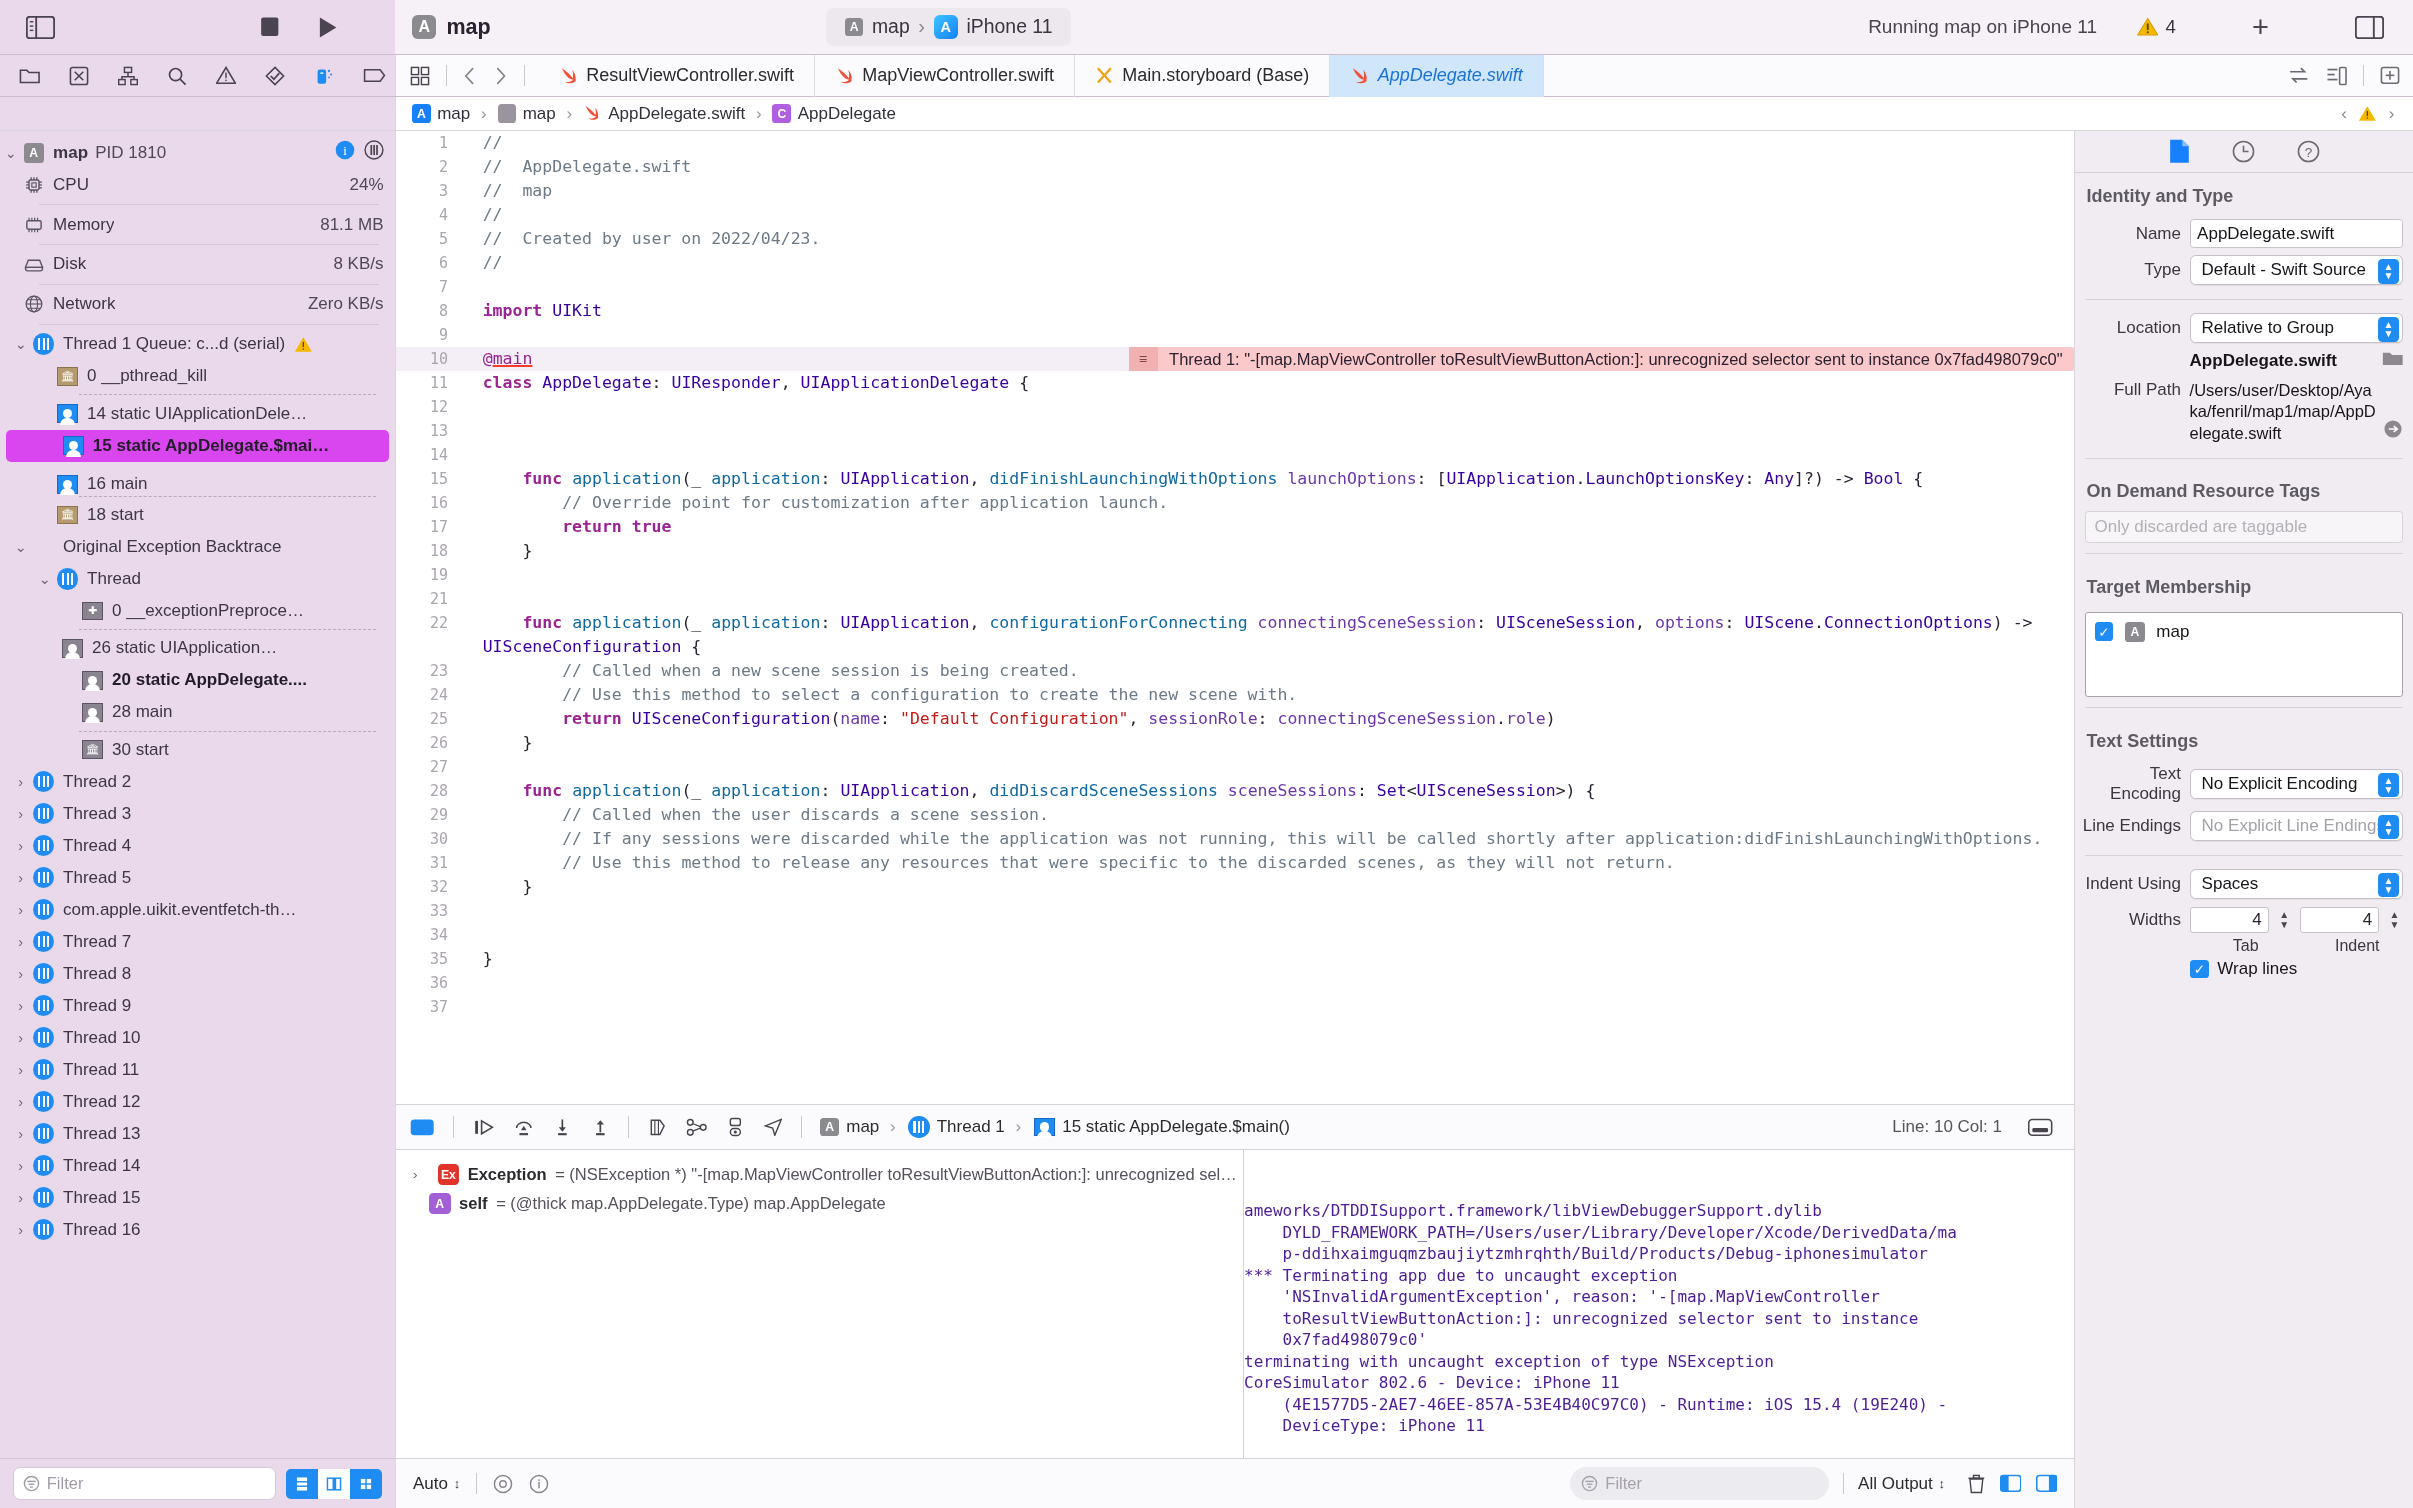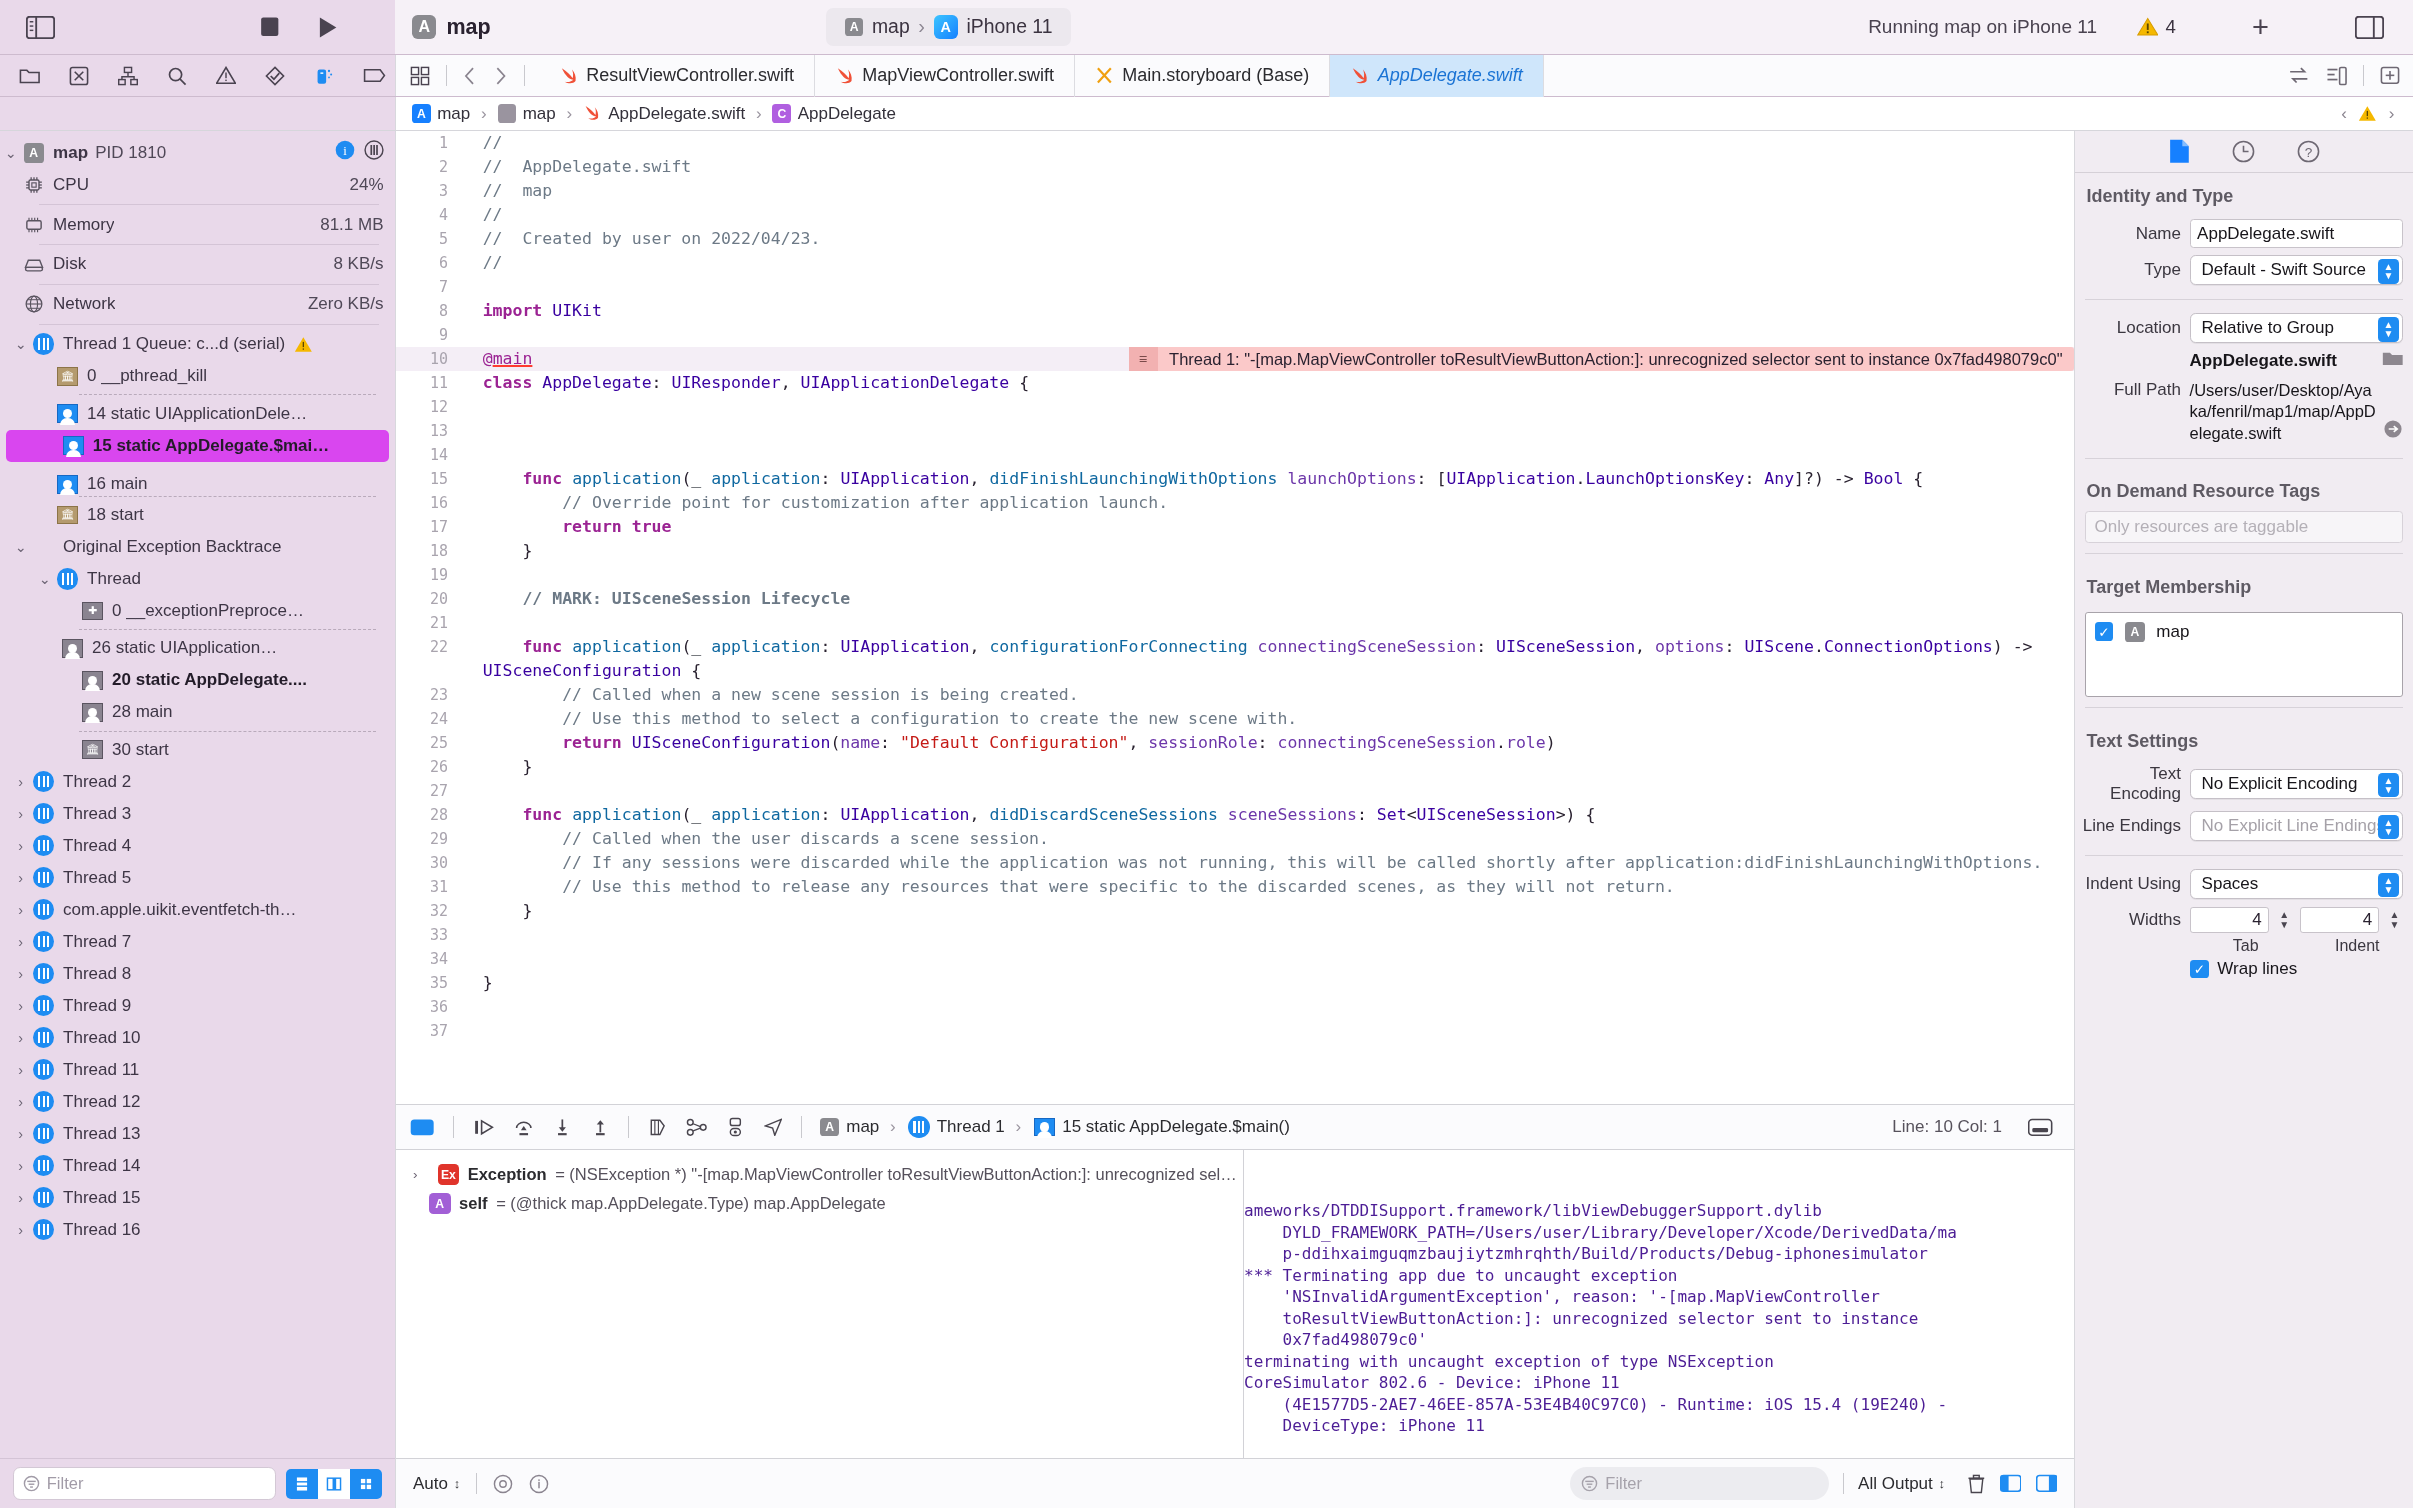--- a/index.html
+++ b/index.html
@@ -907,25 +907,20 @@
               <span class="gutter">18</span>
               <span class="gbar"></span>
               <span class="ctext" style="white-space:pre-wrap">    }</span>
             </div>
             <div class="cl">
               <span class="gutter">19</span>
               <span class="gbar off"></span>
               <span class="ctext" style="white-space:pre-wrap"></span>
             </div>
             <div class="cl">
-              <span class="gutter">20</span>
-              <span class="gbar off"></span>
-              <span class="ctext" style="white-space:pre-wrap">    <span class="cm" style="font-weight:bold">// MARK: UISceneSession Lifecycle</span></span>
-            </div>
-            <div class="cl">
               <span class="gutter">21</span>
               <span class="gbar off"></span>
               <span class="ctext" style="white-space:pre-wrap"></span>
             </div>
             <div class="cl">
               <span class="gutter">22</span>
               <span class="gbar"></span>
               <span class="ctext" style="white-space:pre-wrap">    <span class="kw">func</span> <span class="fn">application</span>(<span class="pl">_</span> <span class="fn">application</span>: <span class="ty">UIApplication</span>, <span class="fn">configurationForConnecting</span> <span class="prm">connectingSceneSession</span>: <span class="ty">UISceneSession</span>, <span class="prm">options</span>: <span class="ty">UIScene</span>.<span class="ty">ConnectionOptions</span>) -&gt; <span class="ty">UISceneConfiguration</span> {</span>
             </div>
             <div class="cl">
@@ -1243,21 +1238,21 @@
           <span class="path-text" style="flex:1;word-break:break-all">/Users/user/Desktop/Ayaka/fenril/map1/map/AppDelegate.swift</span>
           <span style="margin-left:4.3px"><svg width="20" height="20" viewBox="0 0 28 28">
                 <circle cx="14" cy="14" r="12" fill="#8d878f"></circle>
                 <path d="M8 14h11M15 10l5 4-5 4" fill="none" stroke="#fff" stroke-width="2.2"></path>
               </svg></span>
         </div>
       </div>
 
       <div class="divider"></div>
       <div class="sec-title">On Demand Resource Tags</div>
-      <div class="tagfield">Only resources are taggable</div>
+      <div class="tagfield">Only discarded are taggable</div>
 
       <div class="divider"></div>
       <div class="sec-title">Target Membership</div>
       <div class="tmbox">
         <div class="tmrow">
           <span class="cbx">✓</span>
           <span class="mini-ico" style="background:#8a8a8f;width:20px;height:20px">A</span>
           <span>map</span>
         </div>
       </div>

